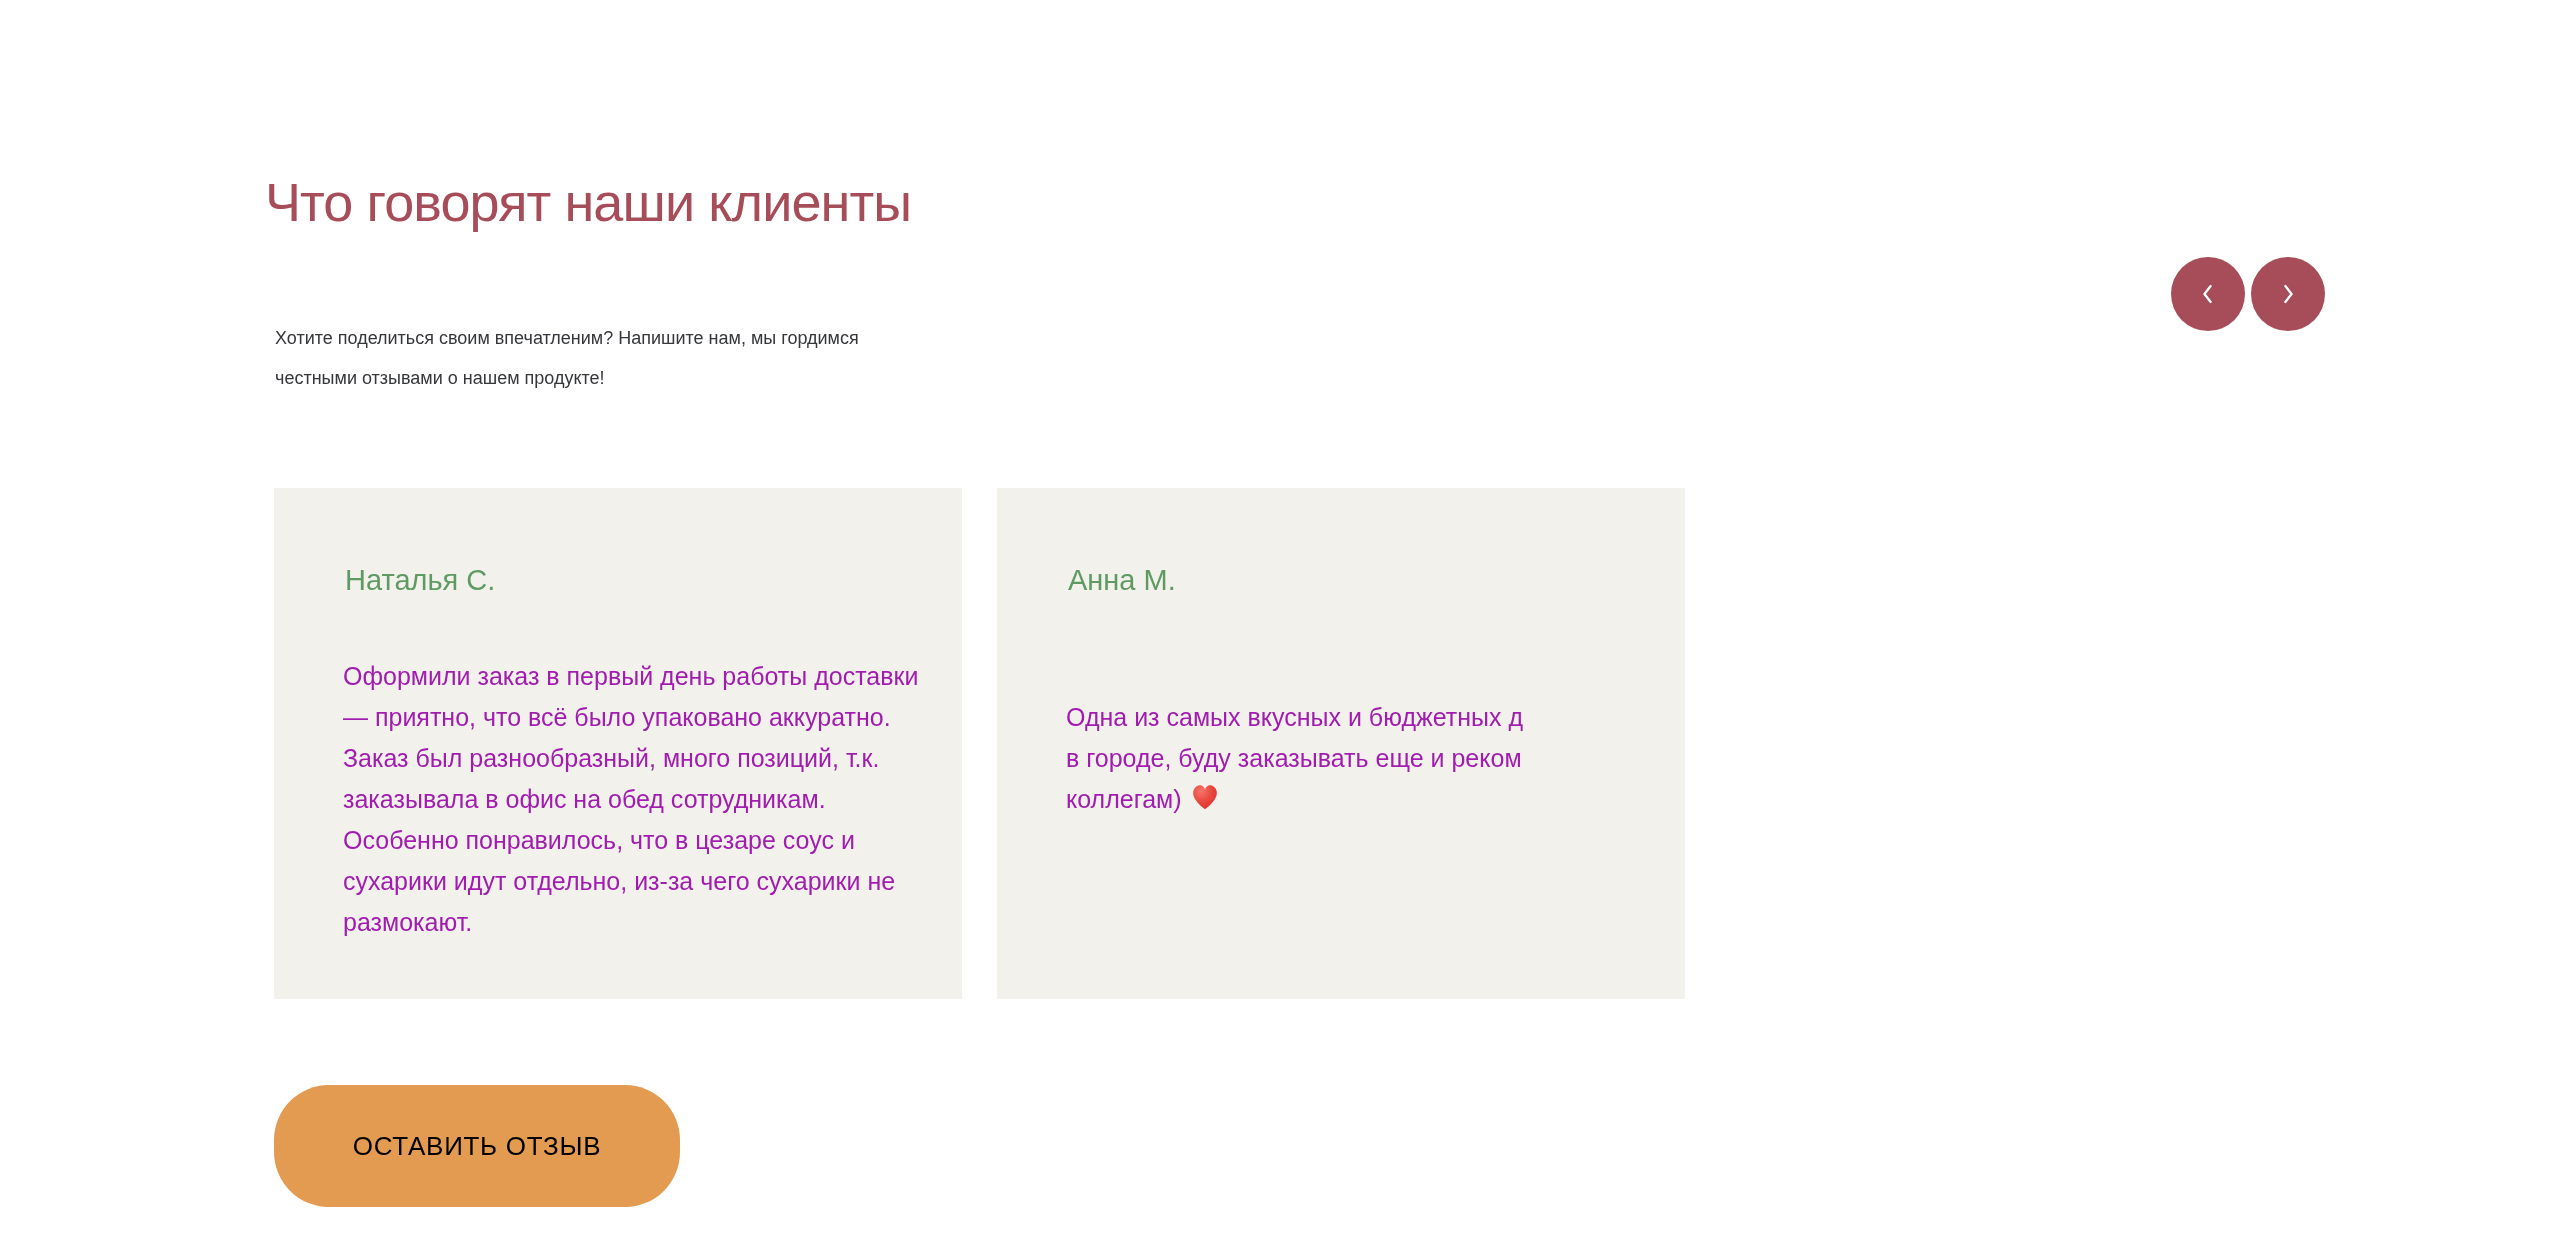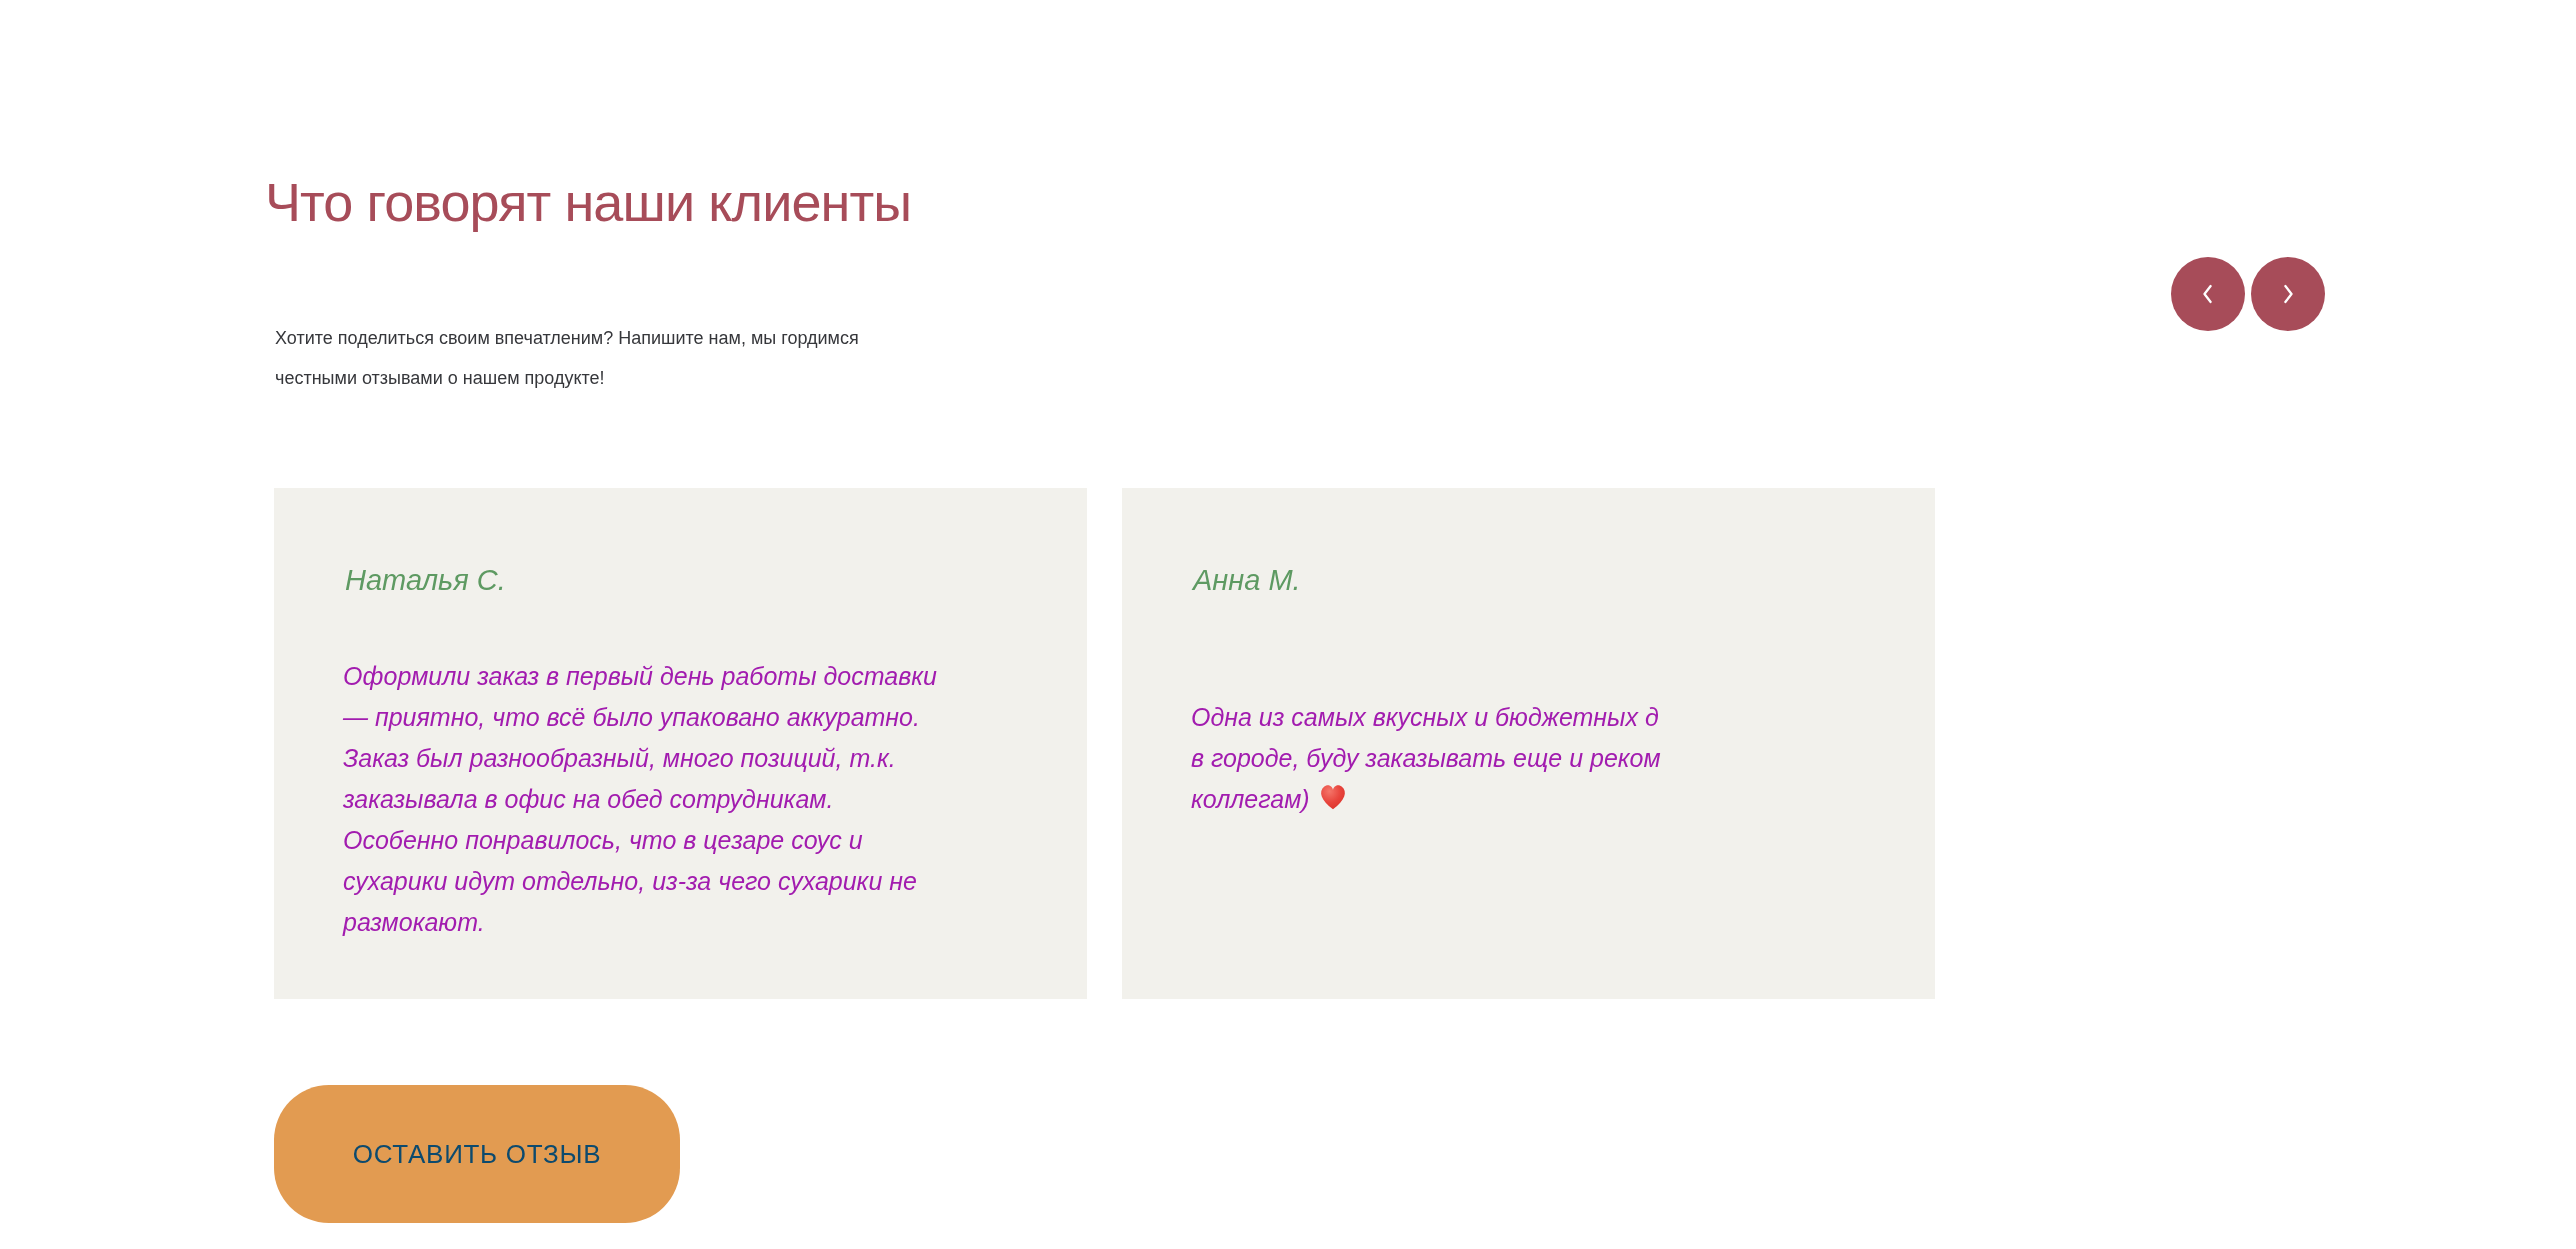--- a/index.html
+++ b/index.html
@@ -59,25 +59,24 @@
 
   .cards-row {
     position: absolute;
     left: 274px;
     top: 488px;
     display: flex;
     gap: 35px;
   }
   .review-card {
     position: relative;
-    width: 813px;
+    width: 688px;
     height: 511px;
     background: var(--card-bg, #f2f1ec);
     flex: 0 0 auto;
-    font-style: italic;
   }
   .reviewer-name {
     position: absolute;
     left: 71px;
     top: 76px;
     font-size: 29px;
     font-weight: 400;
     color: var(--name-green, #5e9a62);
   }
   .review-text {
@@ -97,25 +96,25 @@
     margin-left: 7px;
     vertical-align: -4.4px;
     line-height: 0;
   }
 
   .cta-button {
     position: absolute;
     left: 274px;
     top: 1085px;
     width: 406px;
-    height: 138px;
+    height: 122px;
     border: none;
     border-radius: 55px;
     background: var(--cta-orange, #e29b51);
-    color: #0c4a6e;
+    color: #000000;
     font-family: "Liberation Sans", sans-serif;
     font-size: 26px;
     font-weight: 500;
     letter-spacing: 0.7px;
     cursor: pointer;
     display: flex;
     align-items: center;
     justify-content: center;
   }
 </style>

